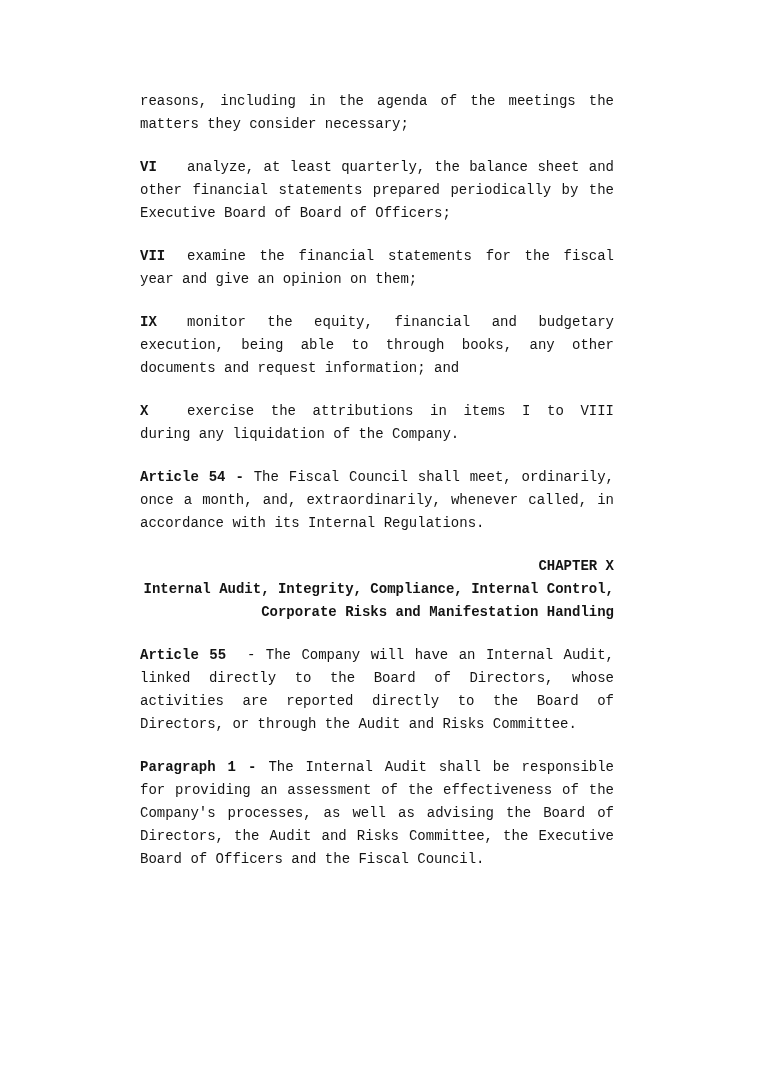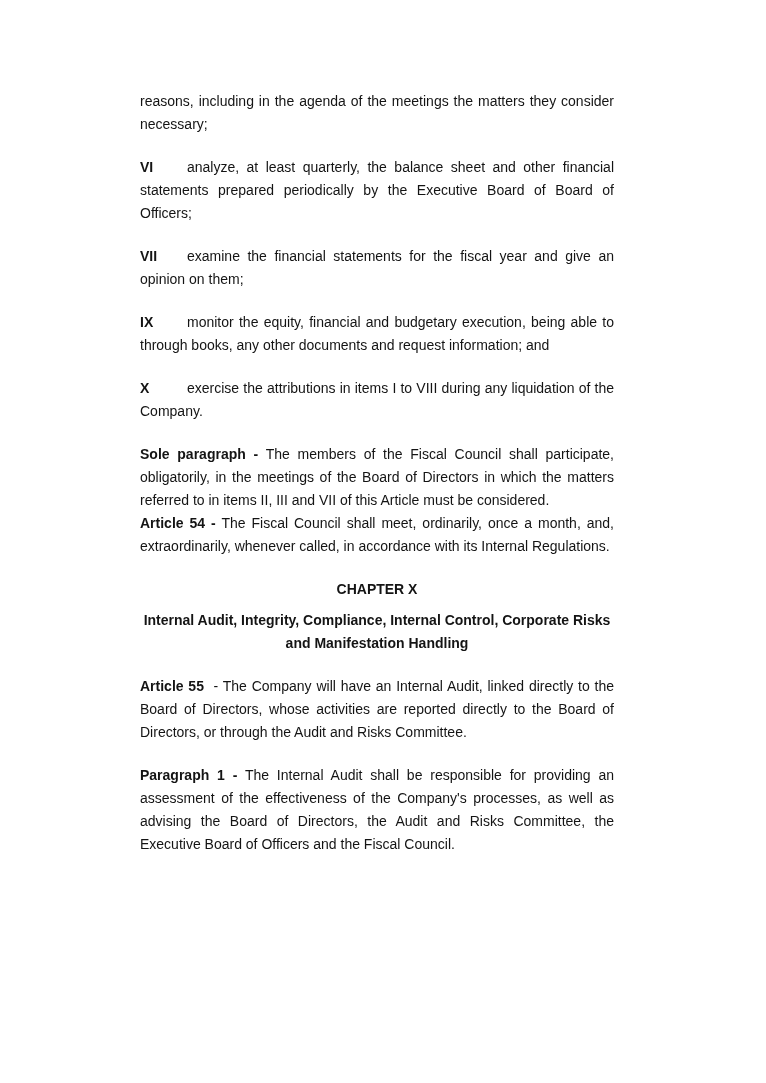--- a/index.html
+++ b/index.html
@@ -8,21 +8,21 @@
     background: #ffffff;
   }
   .page {
     position: relative;
     width: 702px;
     height: 1083px;
     margin: 0 auto;
     background: #ffffff;
     box-sizing: border-box;
     padding: 90px 120px 0 108px;
-    font-family: Liberation Sans, sans-serif;
+    font-family: Liberation Mono, monospace;
     font-size: 14px;
     line-height: 23px;
     color: #141414;
   }
   .page p {
     margin: 0 0 20px 0;
     text-align: justify;
   }
   .page p.no-gap {
     margin-bottom: 0;
@@ -34,41 +34,39 @@
   }
   .lead {
     font-weight: bold;
   }
   .heading {
     margin: 0 0 20px 0;
     text-align: center;
     font-weight: bold;
   }
   .heading div {
-    text-align: center;
-    margin-top: 8px;
+    text-align: right;
   }
 </style>
 </head>
 <body>
 
 <div class="page">
 
   <p><span>reasons, including in the agenda of the meetings the matters they consider necessary;</span></p>
 
   <p><span class="num">VI</span><span>analyze, at least quarterly, the balance sheet and other financial statements prepared periodically by the Executive Board of Board of Officers;</span></p>
 
   <p><span class="num">VII</span><span>examine the financial statements for the fiscal year and give an opinion on them;</span></p>
 
 
   <p><span class="num">IX</span><span>monitor the equity, financial and budgetary execution, being able to through books, any other documents and request information; and</span></p>
 
   <p><span class="num">X</span><span>exercise the attributions in items I to VIII during any liquidation of the Company.</span></p>
 
-  <p class="no-gap"><span class="lead">Sole paragraph -</span><span> The members of the Fiscal Council shall participate, obligatorily, in the meetings of the Board of Directors in which the matters referred to in items II, III and VII of this Article must be considered.</span></p>
 
   <p><span class="lead">Article 54 -</span><span> The Fiscal Council shall meet, ordinarily, once a month, and, extraordinarily, whenever called, in accordance with its Internal Regulations.</span></p>
 
 
   <div class="heading">
     <div>CHAPTER X</div>
     <div>Internal Audit, Integrity, Compliance, Internal Control, Corporate Risks and Manifestation Handling</div>
   </div>
 
   <p><span class="lead">Article 55</span><span>&nbsp; - The Company will have an Internal Audit, linked directly to the Board of Directors, whose activities are reported directly to the Board of Directors, or through the Audit and Risks Committee.</span></p>

